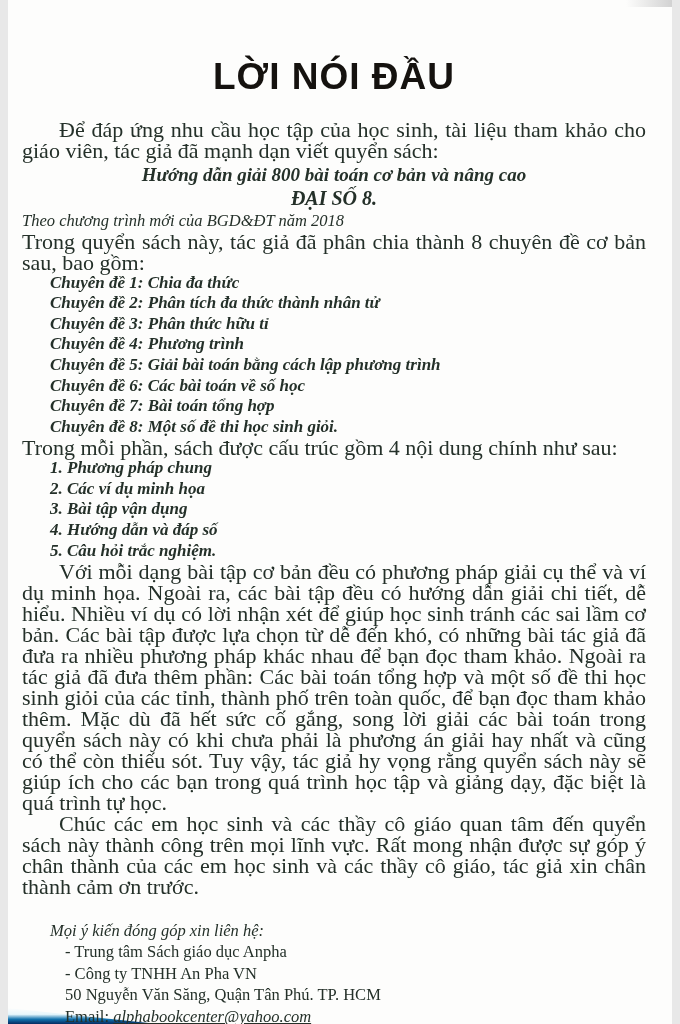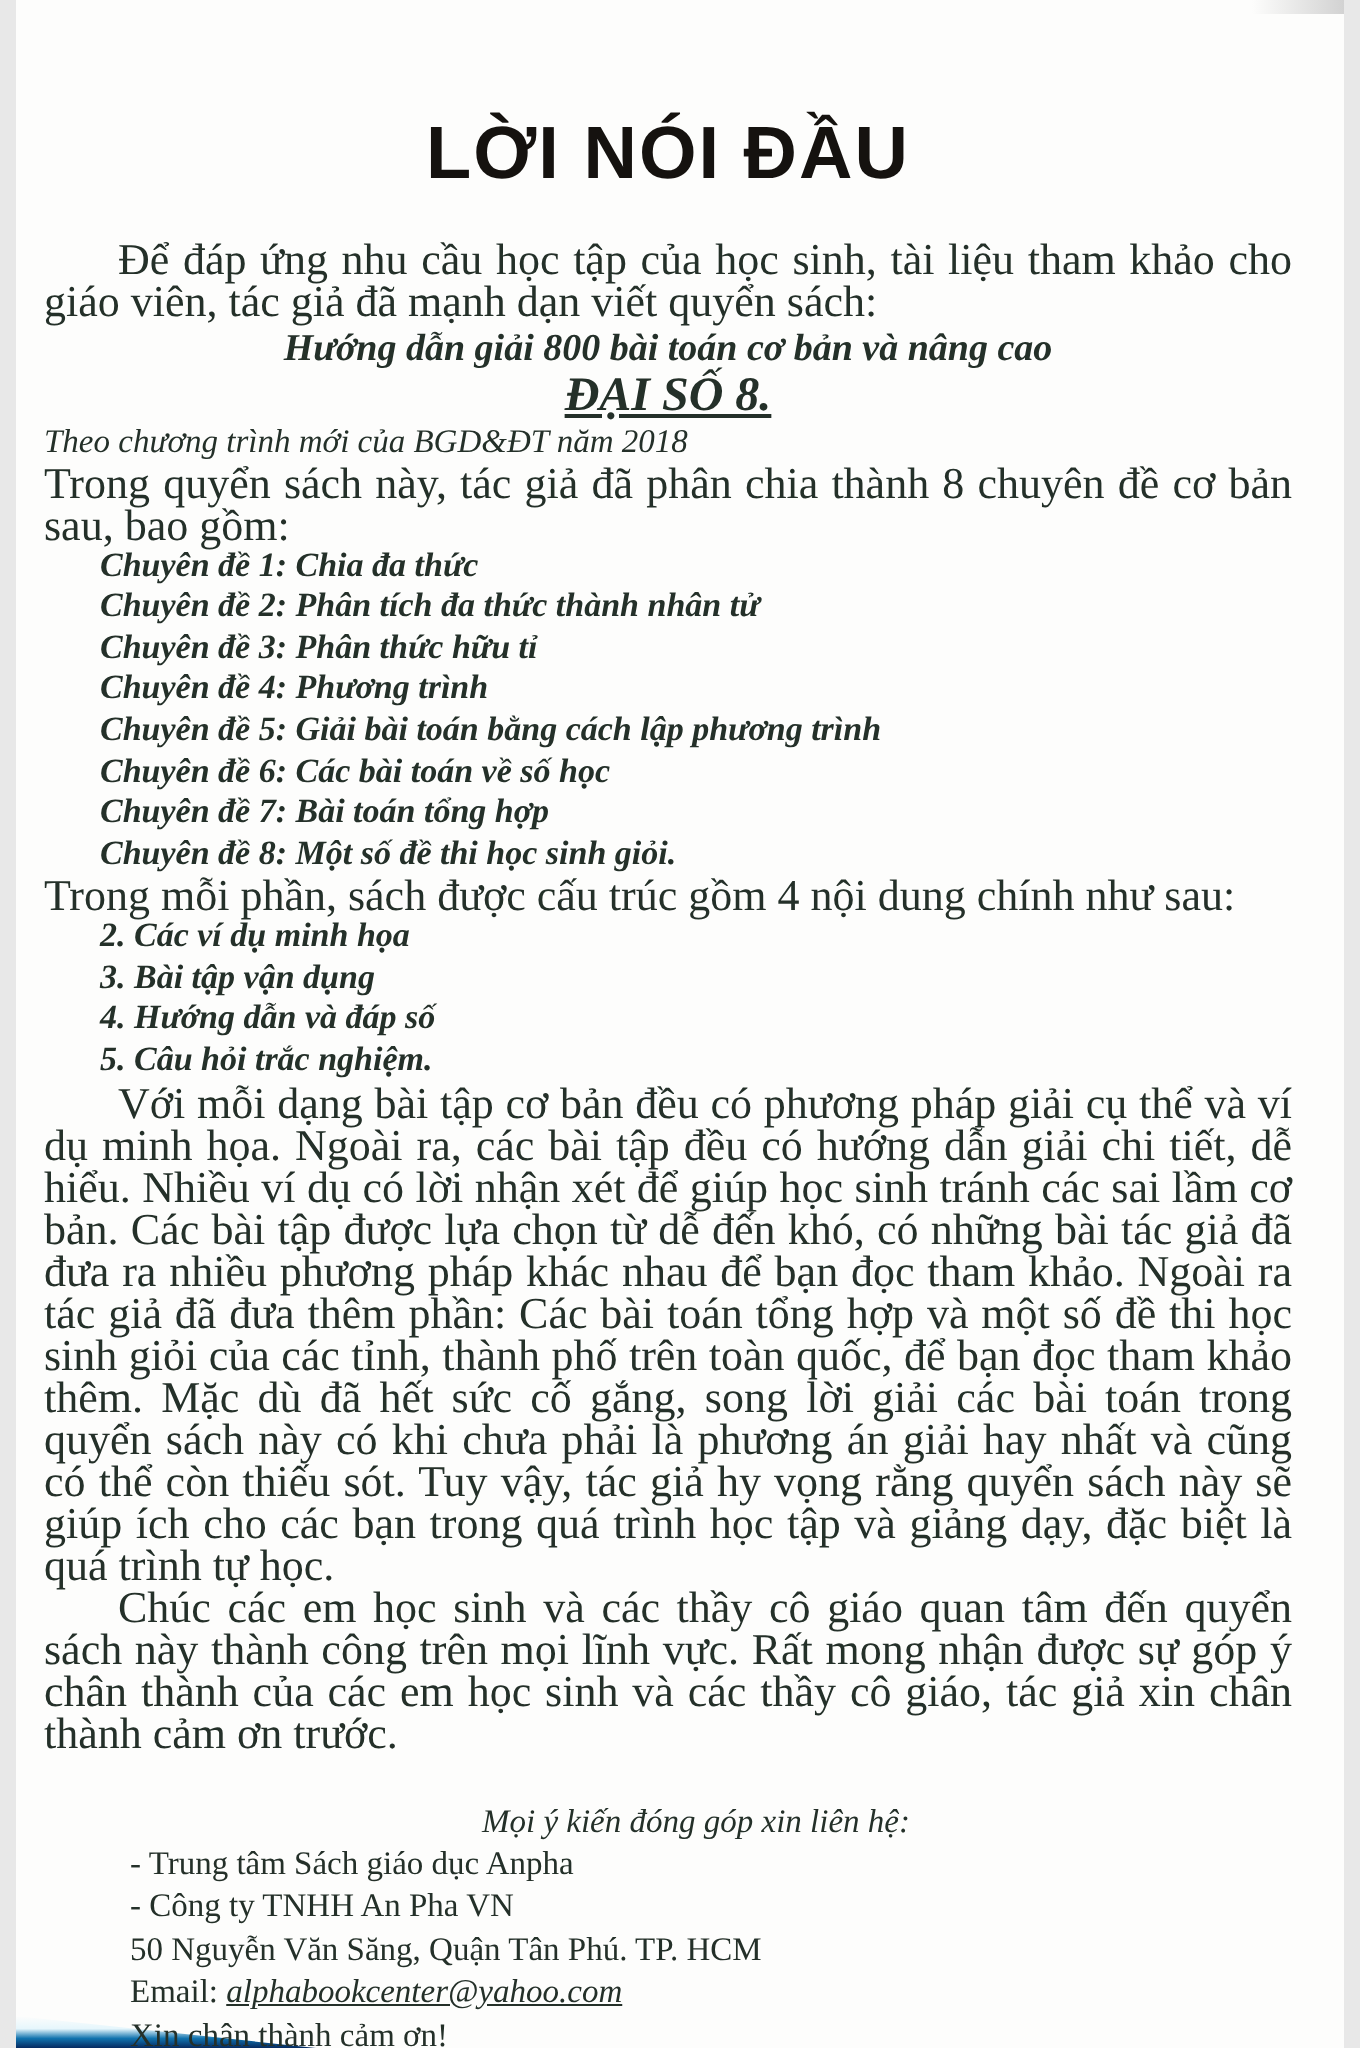--- a/index.html
+++ b/index.html
@@ -54,42 +54,40 @@
   .indent { text-indent: 37px; }
   .center { text-align: center; }
   .bold-italic { font-weight: bold; font-style: italic; }
   .italic { font-style: italic; }
   .book-title {
     font-size: 19px;
     line-height: 23px;
     margin-top: 2px;
   }
   .book-subtitle {
-    font-size: 24px;
+    font-size: 20px;
     line-height: 24px;
-    text-decoration: underline;
   }
   .program-note {
     font-size: 16.5px;
     line-height: 21px;
   }
   .topic-list, .structure-list { margin: 0; }
   .list-item {
     margin-left: 28px;
     font-weight: bold;
     font-style: italic;
     font-size: 17px;
     line-height: 20.6px;
   }
   .contact-block { margin-top: 23px; }
   .contact-heading {
     margin-left: 28px;
     font-size: 16.5px;
     line-height: 21px;
-    text-align: center;
   }
   .contact-line {
     margin-left: 43px;
     font-size: 16.5px;
     line-height: 21.5px;
   }
   .contact-closing { }
   .email-address {
     font-style: italic;
     text-decoration: underline;
@@ -128,20 +126,21 @@
       <div class="list-item">Chuyên đề 4: Phương trình</div>
       <div class="list-item">Chuyên đề 5: Giải bài toán bằng cách lập phương trình</div>
       <div class="list-item">Chuyên đề 6: Các bài toán về số học</div>
       <div class="list-item">Chuyên đề 7: Bài toán tổng hợp</div>
       <div class="list-item">Chuyên đề 8: Một số đề thi học sinh giỏi.</div>
     </div>
 
     <p class="body-text">Trong mỗi phần, sách được cấu trúc gồm 4 nội dung chính như sau:</p>
 
     <div class="structure-list">
+      <div class="list-item">1. Phương pháp chung</div>
       <div class="list-item">2. Các ví dụ minh họa</div>
       <div class="list-item">3. Bài tập vận dụng</div>
       <div class="list-item">4. Hướng dẫn và đáp số</div>
       <div class="list-item">5. Câu hỏi trắc nghiệm.</div>
     </div>
 
     <p class="body-text indent">Với mỗi dạng bài tập cơ bản đều có phương pháp giải cụ thể và ví dụ minh họa. Ngoài ra, các bài tập đều có hướng dẫn giải chi tiết, dễ hiểu. Nhiều ví dụ có lời nhận xét để giúp học sinh tránh các sai lầm cơ bản. Các bài tập được lựa chọn từ dễ đến khó, có những bài tác giả đã đưa ra nhiều phương pháp khác nhau để bạn đọc tham khảo. Ngoài ra tác giả đã đưa thêm phần: Các bài toán tổng hợp và một số đề thi học sinh giỏi của các tỉnh, thành phố trên toàn quốc, để bạn đọc tham khảo thêm. Mặc dù đã hết sức cố gắng, song lời giải các bài toán trong quyển sách này có khi chưa phải là phương án giải hay nhất và cũng có thể còn thiếu sót. Tuy vậy, tác giả hy vọng rằng quyển sách này sẽ giúp ích cho các bạn trong quá trình học tập và giảng dạy, đặc biệt là quá trình tự học.</p>
 
     <p class="body-text indent">Chúc các em học sinh và các thầy cô giáo quan tâm đến quyển sách này thành công trên mọi lĩnh vực. Rất mong nhận được sự góp ý chân thành của các em học sinh và các thầy cô giáo, tác giả xin chân thành cảm ơn trước.</p>
 

